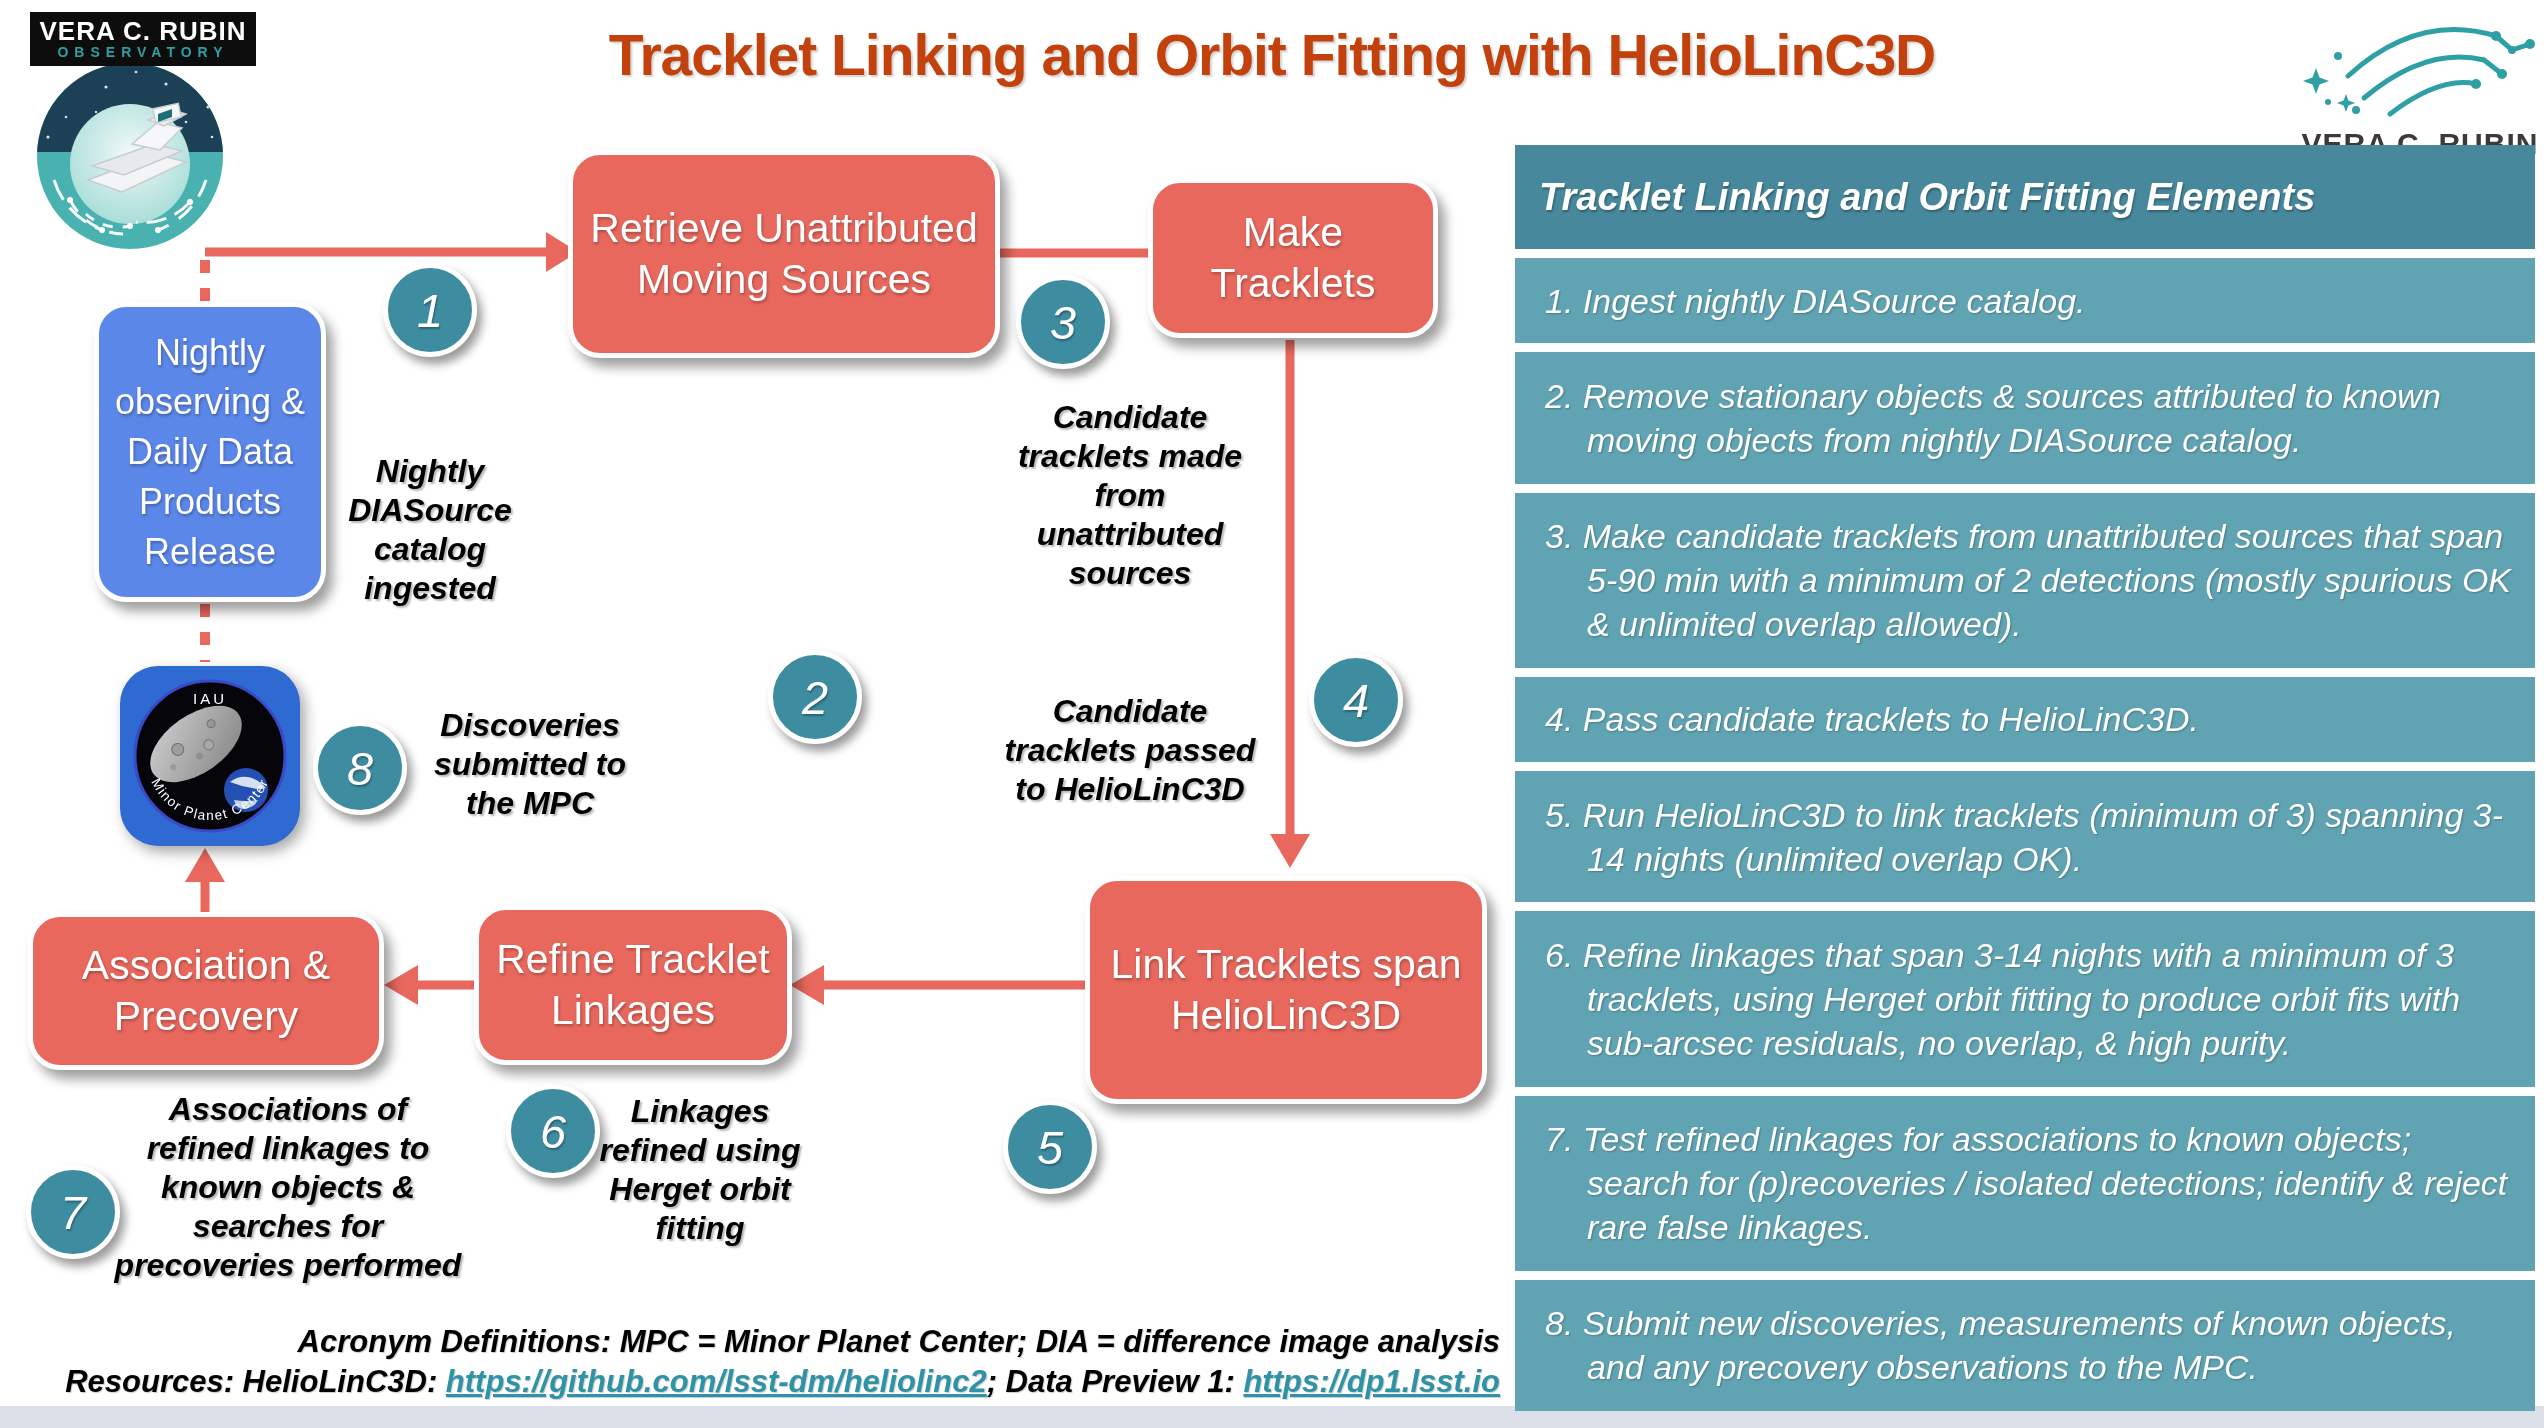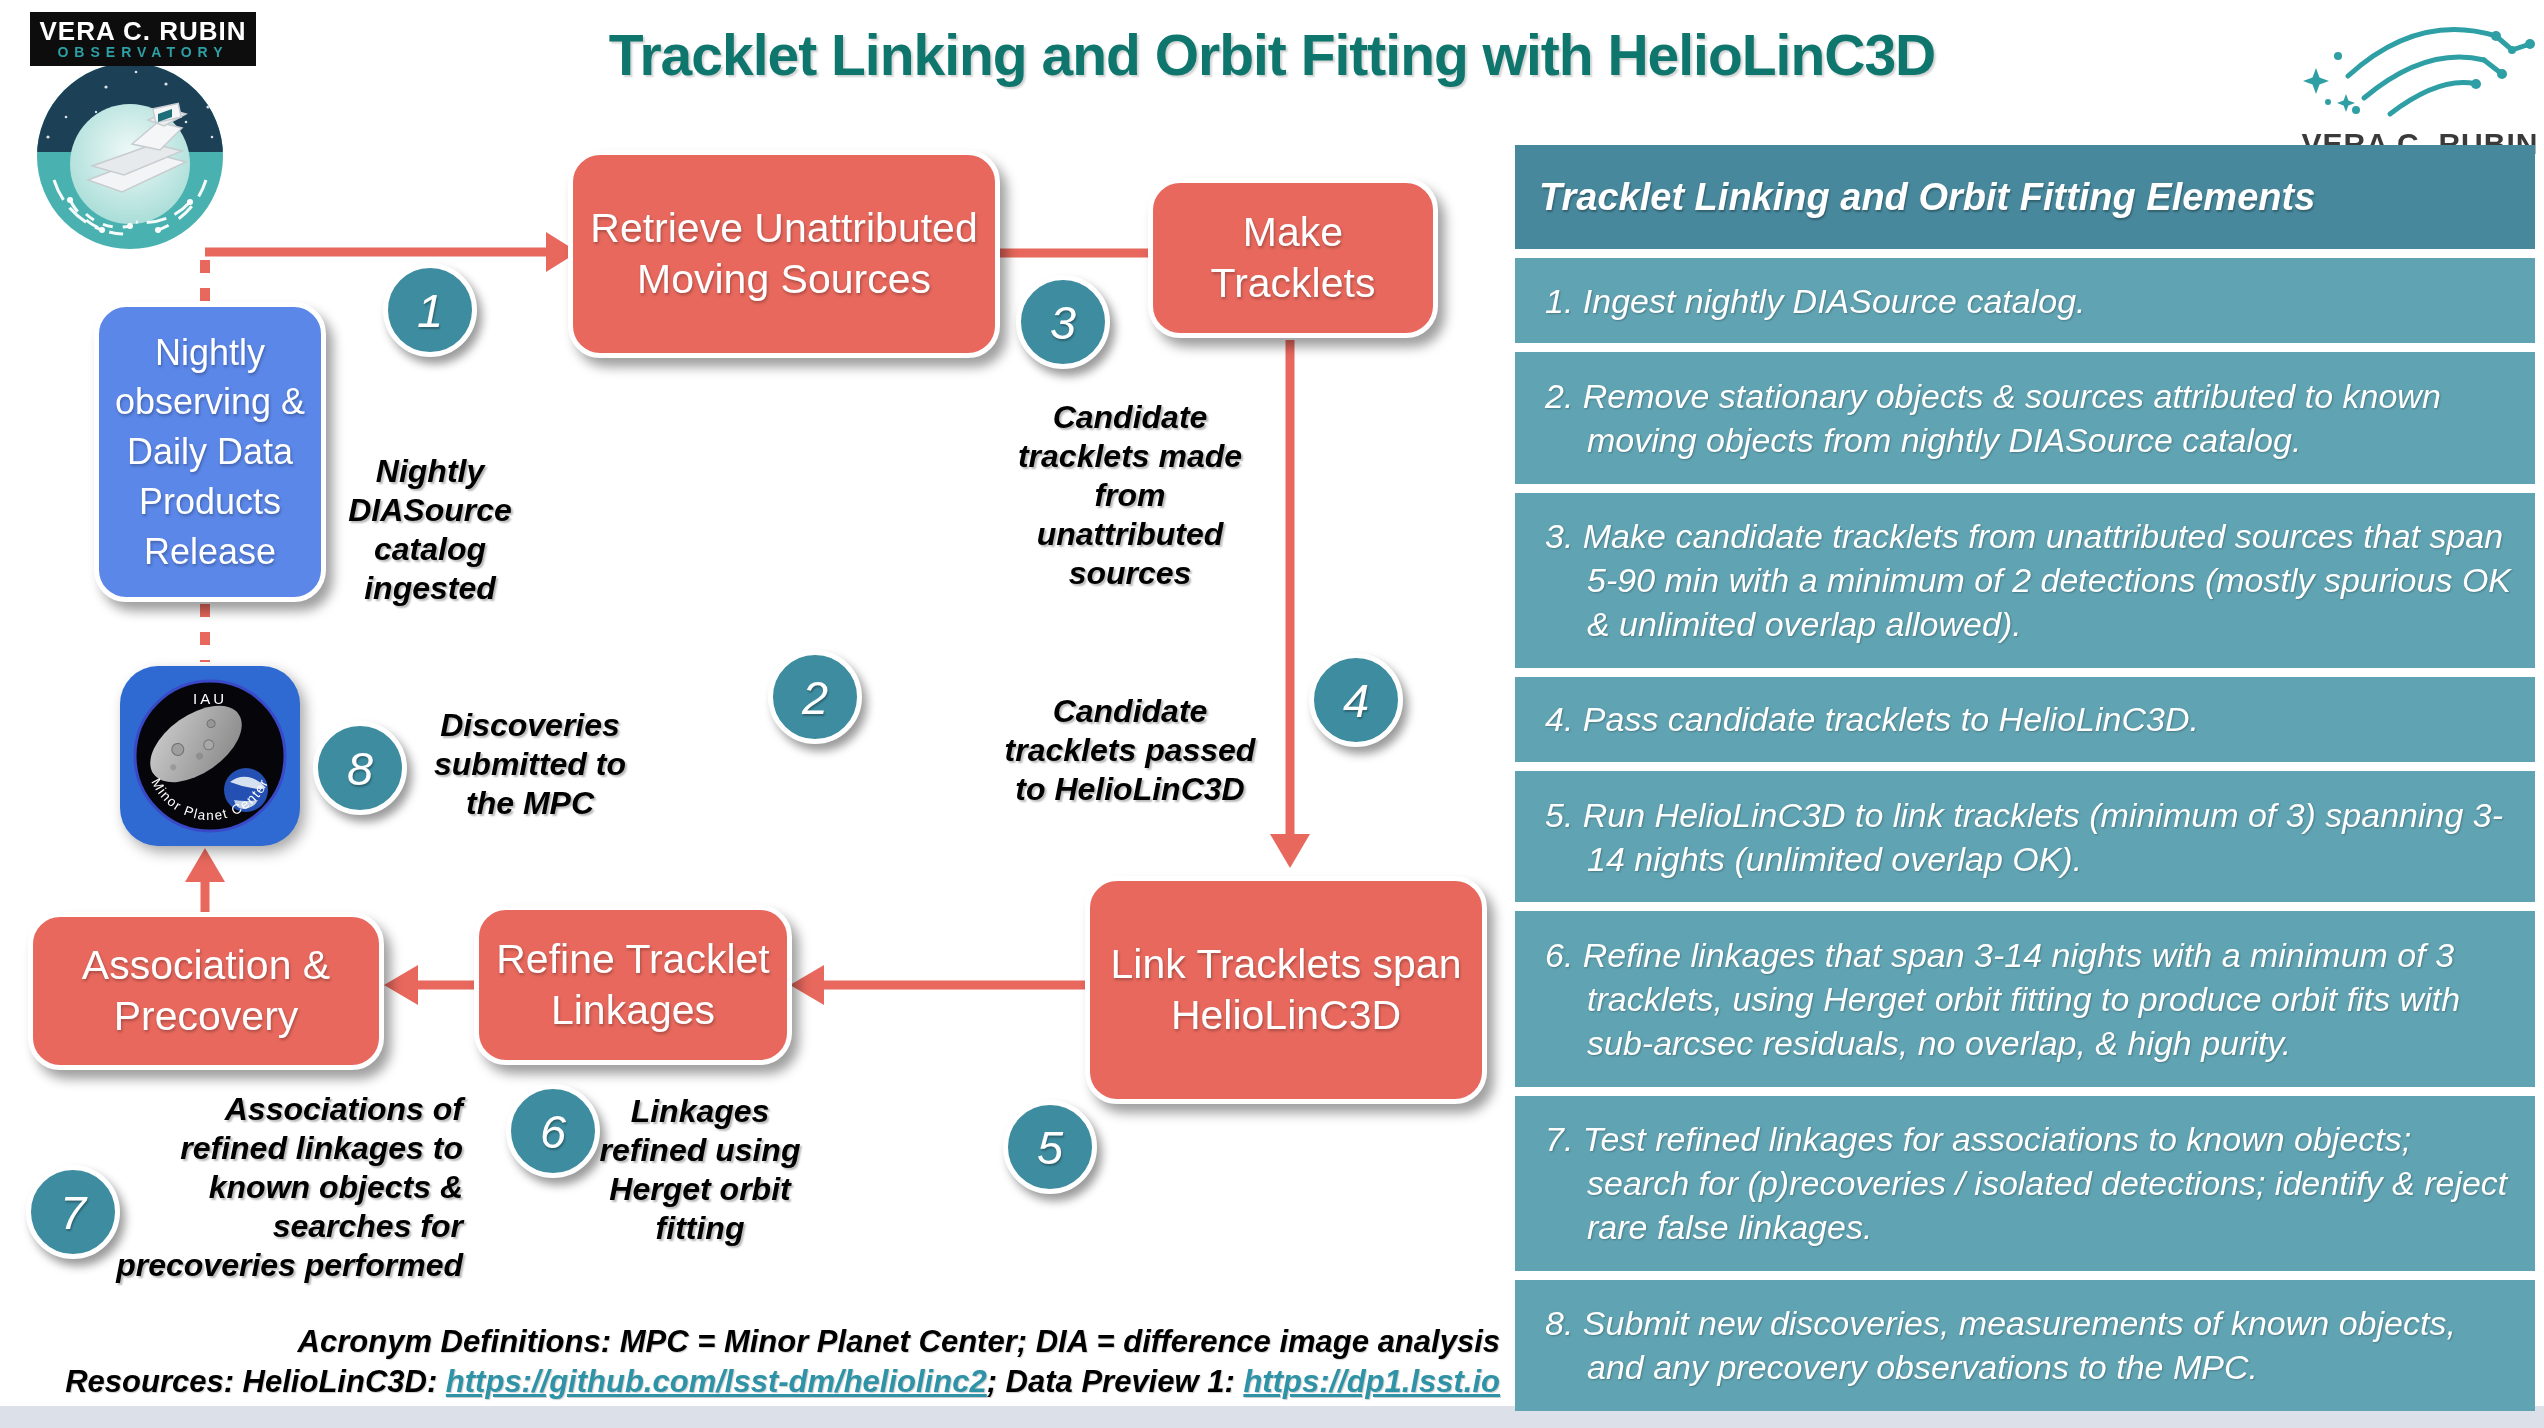--- a/index.html
+++ b/index.html
@@ -11,21 +11,21 @@
     --link-teal:#2E93A6;
     --logo-teal:#2E9FA4;
   }
   *{margin:0;padding:0;box-sizing:border-box;}
   html,body{background:#fff;}
   body{font-family:"Liberation Sans",sans-serif;}
   #canvas{position:relative;width:2544px;height:1428px;background:#ffffff;overflow:hidden;}
 
   
   .page-title{position:absolute;left:320px;right:320px;top:22px;text-align:center;
-    font-size:57px;font-weight:700;color:#0f766e;letter-spacing:-1px;
+    font-size:57px;font-weight:700;color:#c2410c;letter-spacing:-1px;
     text-shadow:2px 2px 2px rgba(0,0,0,.18);}
 
   
   .tl-logo{position:absolute;left:28px;top:10px;width:240px;height:240px;}
   .tl-label{position:absolute;left:2px;top:2px;width:226px;height:54px;background:#0d0d0d;
     display:flex;flex-direction:column;align-items:center;justify-content:center;z-index:3;}
   .tl-label .l1{color:#fff;font-weight:700;font-size:26px;letter-spacing:1px;line-height:1.0;}
   .tl-label .l2{color:var(--logo-teal);font-weight:700;font-size:14px;letter-spacing:6px;line-height:1.2;}
   .tl-circle{position:absolute;left:8px;top:52px;width:188px;height:188px;z-index:2;}
 
@@ -253,21 +253,21 @@
       <span>7</span>
     </div>
   <div class="step-circle" style="left:313px;top:721px;">
       <span>8</span>
     </div>
 
   <div class="note" style="left:315px;top:452px;width:230px;">Nightly DIASource catalog ingested</div>
   <div class="note" style="left:1000px;top:398px;width:260px;">Candidate tracklets made from unattributed sources</div>
   <div class="note" style="left:995px;top:692px;width:270px;">Candidate tracklets passed to HelioLinC3D</div>
   <div class="note" style="left:585px;top:1092px;width:230px;">Linkages refined using Herget orbit fitting</div>
-  <div class="note" style="left:113px;top:1090px;width:350px;text-align:right;">Associations of refined linkages to known objects &amp; searches for precoveries performed</div>
+  <div class="note" style="left:113px;top:1090px;width:350px;">Associations of refined linkages to known objects &amp; searches for precoveries performed</div>
   <div class="note" style="left:425px;top:706px;width:210px;">Discoveries submitted to the MPC</div>
 
   <div class="panel">
     <div class="panel-header">Tracklet Linking and Orbit Fitting Elements</div>
     <div class="panel-item pi-1">
         <span>1. Ingest nightly DIASource catalog.</span>
       </div>
     <div class="panel-item pi-2">
         <span>2. Remove stationary objects &amp; sources attributed to known moving objects from nightly DIASource catalog.</span>
       </div>

